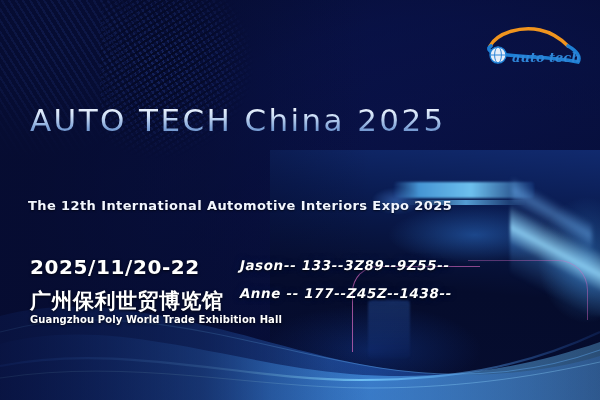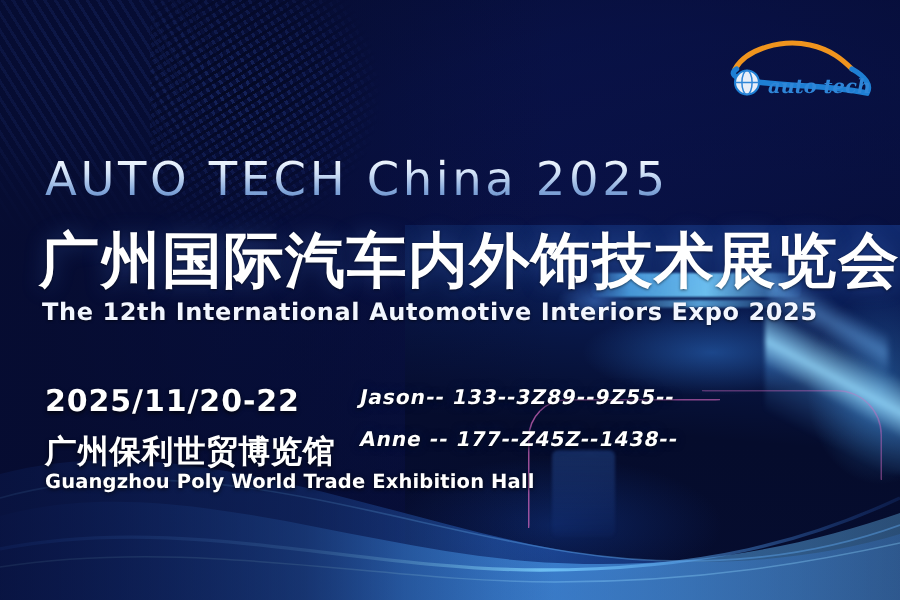--- a/index.html
+++ b/index.html
@@ -134,21 +134,21 @@
     position:absolute; left:26px; top:146px;
     font-size:40px; font-weight:bold; letter-spacing:1px;
     font-family:"DejaVu Sans", sans-serif;
     color:#ffffff;
     text-shadow:0 1px 2px rgba(0,0,0,0.55), 0 0 14px rgba(90,150,255,0.30);
     white-space:nowrap;
   }
 
   #subtitle-en {
     position:absolute; left:28px; top:198px;
-    font-size:16px; font-weight:bold; letter-spacing:0.4px;
+    font-size:13px; font-weight:bold; letter-spacing:0.4px;
     font-family:"DejaVu Sans", sans-serif;
     color:#f2f6ff;
     text-shadow:0 1px 2px rgba(0,0,0,0.6);
     white-space:nowrap;
   }
 
   #date {
     position:absolute; left:30px; top:255px;
     font-size:20px; font-weight:bold; letter-spacing:0.6px;
     font-family:"DejaVu Sans", sans-serif;
@@ -163,21 +163,21 @@
     font-size:21px; font-weight:bold; letter-spacing:0.5px;
     font-family:"DejaVu Sans", sans-serif;
     color:#ffffff;
     text-shadow:0 1px 3px rgba(0,0,0,0.75);
     white-space:nowrap;
     text-align:center;
   }
 
   #venue-en {
     position:absolute; left:30px; top:314px;
-    font-size:13px; font-weight:bold; letter-spacing:0.1px;
+    font-size:10px; font-weight:bold; letter-spacing:0.1px;
     font-family:"DejaVu Sans", sans-serif;
     color:#ffffff;
     text-shadow:0 1px 3px rgba(0,0,0,0.8);
     white-space:nowrap;
   }
 
   .contact {
     position:absolute;
     font-family:"DejaVu Sans", sans-serif;
     font-size:13.5px; font-weight:bold;
@@ -241,21 +241,20 @@
       <path d="M86,22 C95,27 99,33 96,38 C86,36 70,34 50,33 C34,32 18,31 10,28 C6,26 6,24 9,22" fill="none" stroke="#1e7fd4" stroke-width="3.6" stroke-linecap="round"></path>
       <circle cx="16" cy="31" r="8" fill="#e8eef8" stroke="#1e7fd4" stroke-width="1.4"></circle>
       <ellipse cx="16" cy="31" rx="3.4" ry="8" fill="none" stroke="#2f86d8" stroke-width="1"></ellipse>
       <line x1="8" y1="31" x2="24" y2="31" stroke="#2f86d8" stroke-width="1"></line>
       <text x="30" y="38" font-family="DejaVu Serif, serif" font-size="13" font-style="italic" font-weight="bold" fill="#2f86d8">auto tech</text>
     </svg>
   </div>
 
   <div id="content">
     <div id="title-en">AUTO TECH China 2025</div>
-    <div id="title-cn">广州国际汽车内外饰技术展览会</div>
     <div id="subtitle-en">The 12th International Automotive Interiors Expo 2025</div>
     <div id="date">2025/11/20-22</div>
     <div id="venue-cn">广州保利世贸博览馆</div>
     <div id="venue-en">Guangzhou Poly World Trade Exhibition Hall</div>
     <div class="contact" id="contact-1">Jason-- 133--3Z89--9Z55--</div>
     <div class="contact" id="contact-2">Anne -- 177--Z45Z--1438--</div>
   </div>
 
 </div>
 

